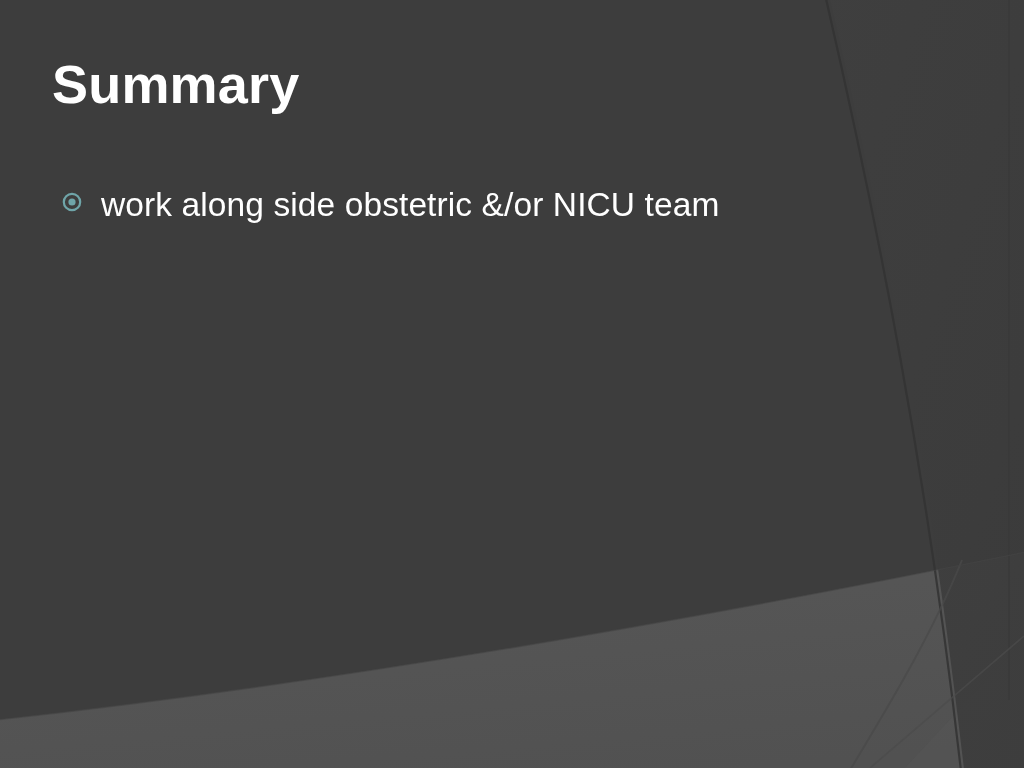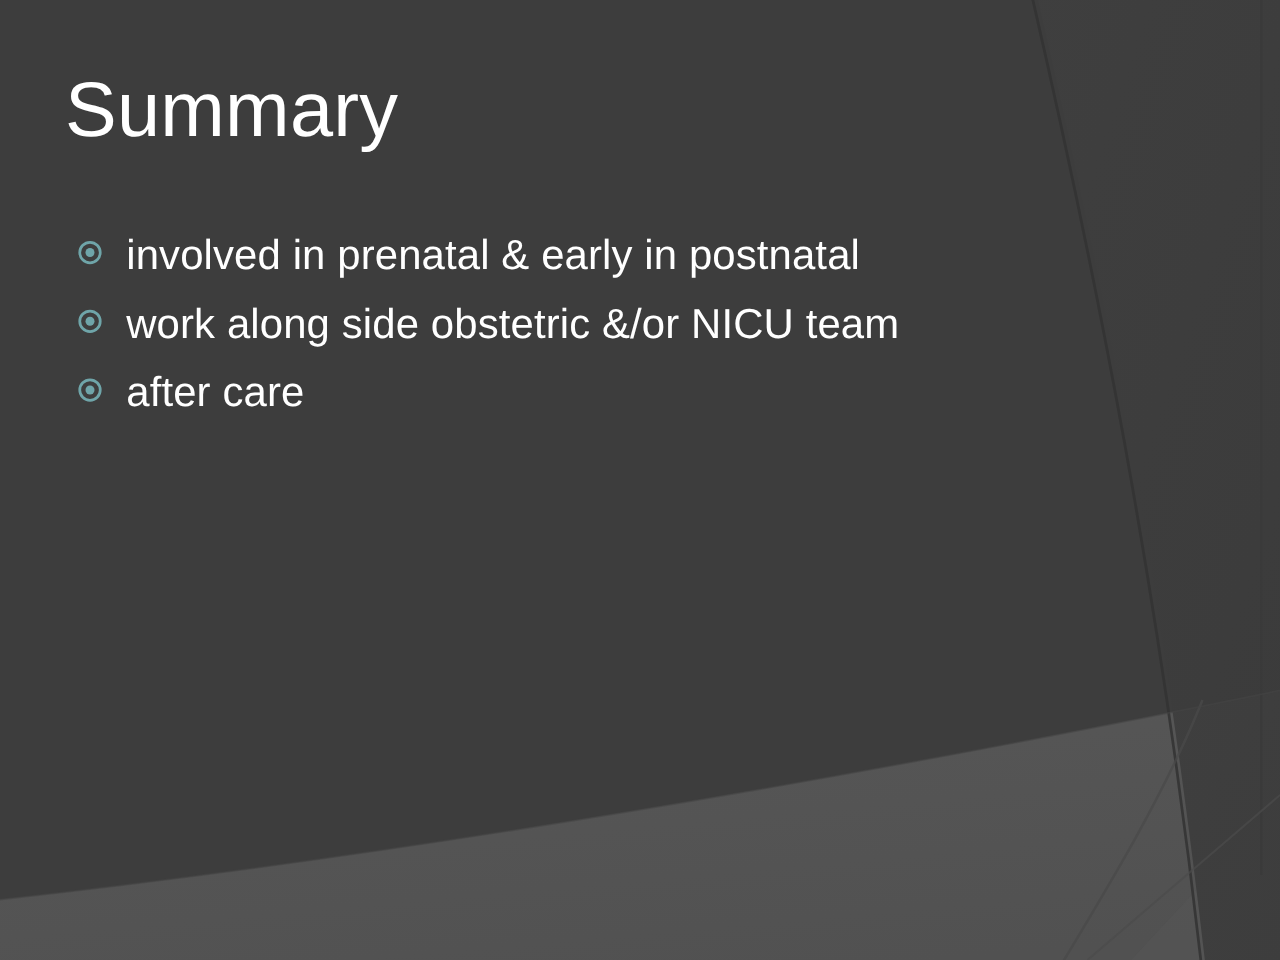--- a/index.html
+++ b/index.html
@@ -31,23 +31,23 @@
   }
 
   
   .title-block {
     position: absolute;
     left: 52px;
     top: 56px;
     width: 860px;
   }
   .slide-title {
-    font-size: 62px;
+    font-size: 54px;
     line-height: 1.06;
-    font-weight: 400;
+    font-weight: 700;
     color: #ffffff;
     letter-spacing: 0.2px;
     white-space: nowrap;
   }
 
   
   .body-block {
     position: absolute;
     left: 62px;
     top: 182px;
@@ -124,47 +124,29 @@
       <path d="M -60 726 Q 430 676 1084 540" fill="none" stroke="#454545" stroke-width="1.4" opacity="0.6"></path>
     </g>
   </svg>
 
   <div class="title-block">
     <div class="slide-title">Summary</div>
   </div>
 
   <div class="body-block">
 
-    <div class="bullet-row">
-      <span class="bullet-marker">
-        <svg viewBox="0 0 20 20" width="20" height="20">
-          <circle cx="10" cy="10" r="8.2" fill="none" stroke="#6fa5a9" stroke-width="2.2"></circle>
-          <circle cx="10" cy="10" r="3.6" fill="#6fa5a9"></circle>
-        </svg>
-      </span>
-      <span class="bullet-text">involved in prenatal &amp; early in postnatal</span>
-    </div>
 
     <div class="bullet-row">
       <span class="bullet-marker">
         <svg viewBox="0 0 20 20" width="20" height="20">
           <circle cx="10" cy="10" r="8.2" fill="none" stroke="#6fa5a9" stroke-width="2.2"></circle>
           <circle cx="10" cy="10" r="3.6" fill="#6fa5a9"></circle>
         </svg>
       </span>
       <span class="bullet-text">work along side obstetric &amp;/or NICU team</span>
     </div>
 
 
 
 
-    <div class="bullet-row">
-      <span class="bullet-marker">
-        <svg viewBox="0 0 20 20" width="20" height="20">
-          <circle cx="10" cy="10" r="8.2" fill="none" stroke="#6fa5a9" stroke-width="2.2"></circle>
-          <circle cx="10" cy="10" r="3.6" fill="#6fa5a9"></circle>
-        </svg>
-      </span>
-      <span class="bullet-text">after care</span>
-    </div>
 
   </div>
 </div>
 
 </body></html>

